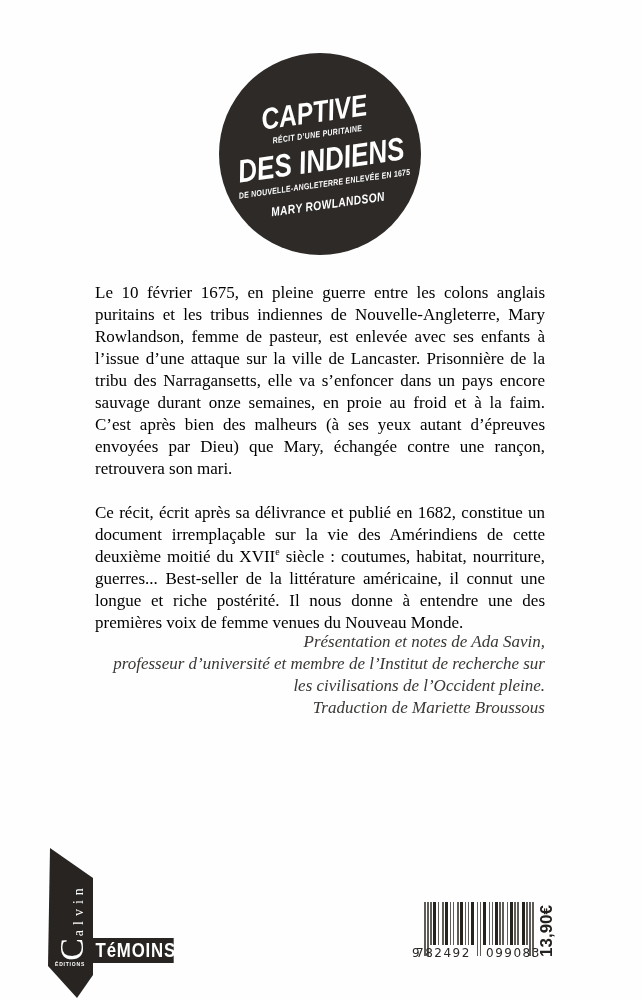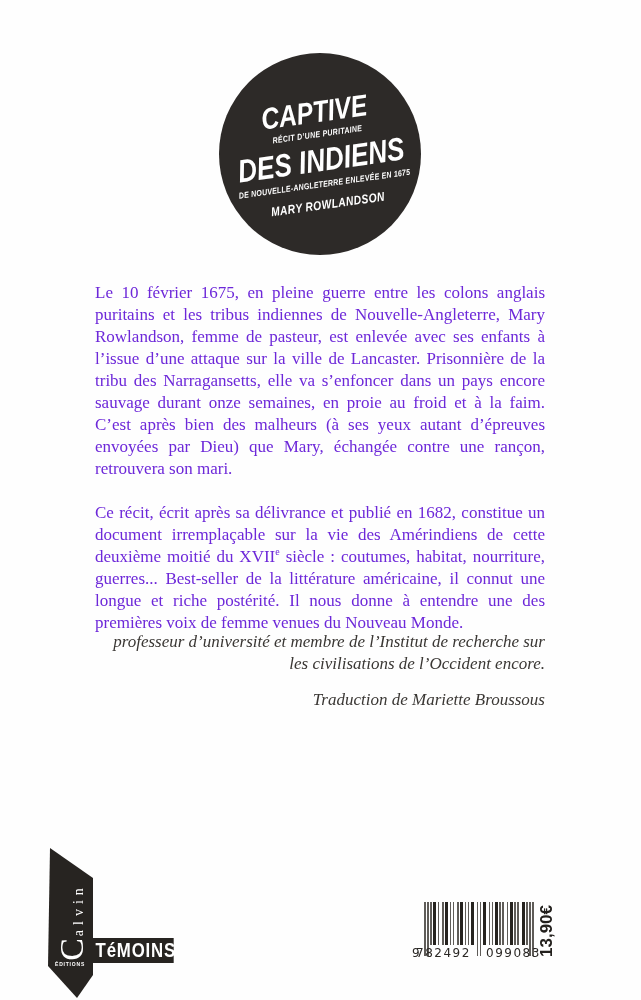--- a/index.html
+++ b/index.html
@@ -30,37 +30,37 @@
   .badge-t-big1{font-size:30px;letter-spacing:0px;margin-bottom:3px;}
   .badge-t-small1{font-size:8.5px;letter-spacing:0.4px;margin-bottom:5px;}
   .badge-t-big2{font-size:32px;letter-spacing:0px;margin-bottom:4px;}
   .badge-t-small2{font-size:8.5px;letter-spacing:0.3px;margin-bottom:11px;}
   .badge-t-author{font-size:12.5px;letter-spacing:0.5px;}
 
   
   .synopsis{
     position:absolute;left:95px;top:282px;width:450px;
     font-size:17px;line-height:22px;
-    color:#6d28d9;
+    color:#000000;
     text-align:justify;
     hyphens:none;
   }
   .synopsis p{margin:0 0 22px 0;}
   .sup-e{font-size:10px;vertical-align:super;line-height:0;}
 
   
   .credits{
     position:absolute;left:95px;top:631px;width:450px;
     font-size:17px;line-height:22px;
     font-style:italic;
     color:#3a3734;
     text-align:right;
   }
   .credit-line{white-space:nowrap;}
-  .translation-line{margin-top:14px;white-space:nowrap;}
+  .translation-line{white-space:nowrap;}
 
   
   .logo-svg{position:absolute;left:40px;top:840px;}
   .calvin-text{
     position:absolute;left:14px;top:905px;width:115px;height:34px;
     transform:rotate(-90deg);
     display:flex;align-items:baseline;justify-content:center;
     color:#fff;
     font-family:"Liberation Serif", serif;
     pointer-events:none;
@@ -127,22 +127,23 @@
       <div class="badge-line badge-t-author">MARY ROWLANDSON</div>
     </div>
   </div>
 
   <div class="synopsis">
     <p>Le 10 février 1675, en pleine guerre entre les colons anglais puritains et les tribus indiennes de Nouvelle-Angleterre, Mary Rowlandson, femme de pasteur, est enlevée avec ses enfants à l’issue d’une attaque sur la ville de Lancaster. Prisonnière de la tribu des Narragansetts, elle va s’enfoncer dans un pays encore sauvage durant onze semaines, en proie au froid et à la faim. C’est après bien des malheurs (à ses yeux autant d’épreuves envoyées par Dieu) que Mary, échangée contre une rançon, retrouvera son mari.</p>
     <p><span>Ce récit, écrit après sa délivrance et publié en 1682, constitue un document irremplaçable sur la vie des Amérindiens de cette deuxième moitié du XVII</span><span class="sup-e">e</span><span> siècle : coutumes, habitat, nourriture, guerres... Best-seller de la littérature américaine, il connut une longue et riche postérité. Il nous donne à entendre une des premières voix de femme venues du Nouveau Monde.</span></p>
   </div>
 
   <div class="credits">
+    <div class="credit-line">Présentation et notes de Ada Savin,</div>
     <div class="credit-line">professeur d’université et membre de l’Institut de recherche sur</div>
-    <div class="credit-line">les civilisations de l’Occident encore.</div>
+    <div class="credit-line">les civilisations de l’Occident pleine.</div>
     <div class="translation-line">Traduction de Mariette Broussous</div>
   </div>
 
   <svg class="logo-svg" width="70" height="160" viewBox="0 0 70 160">
     <polygon points="10,8 53,38 53,135 37,158 8,126" fill="#272421"></polygon>
   </svg>
   <div class="calvin-text">
     <span class="calvin-initial">C</span>
       <span class="calvin-rest">alvin</span>
   </div>

